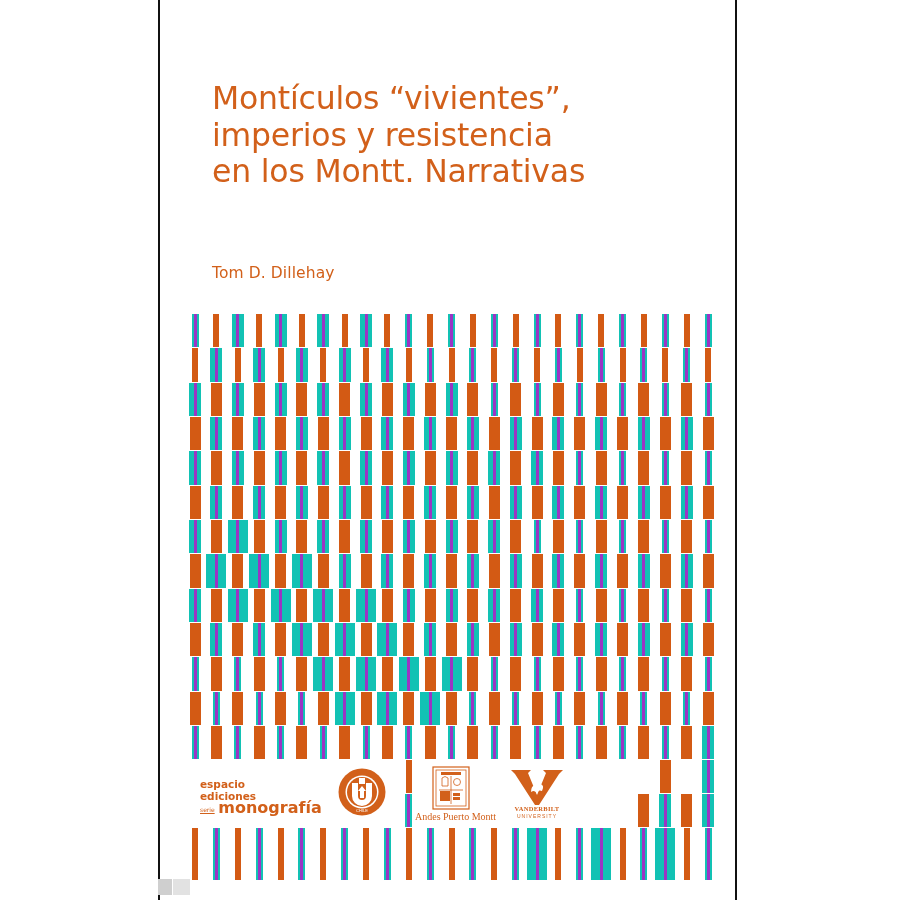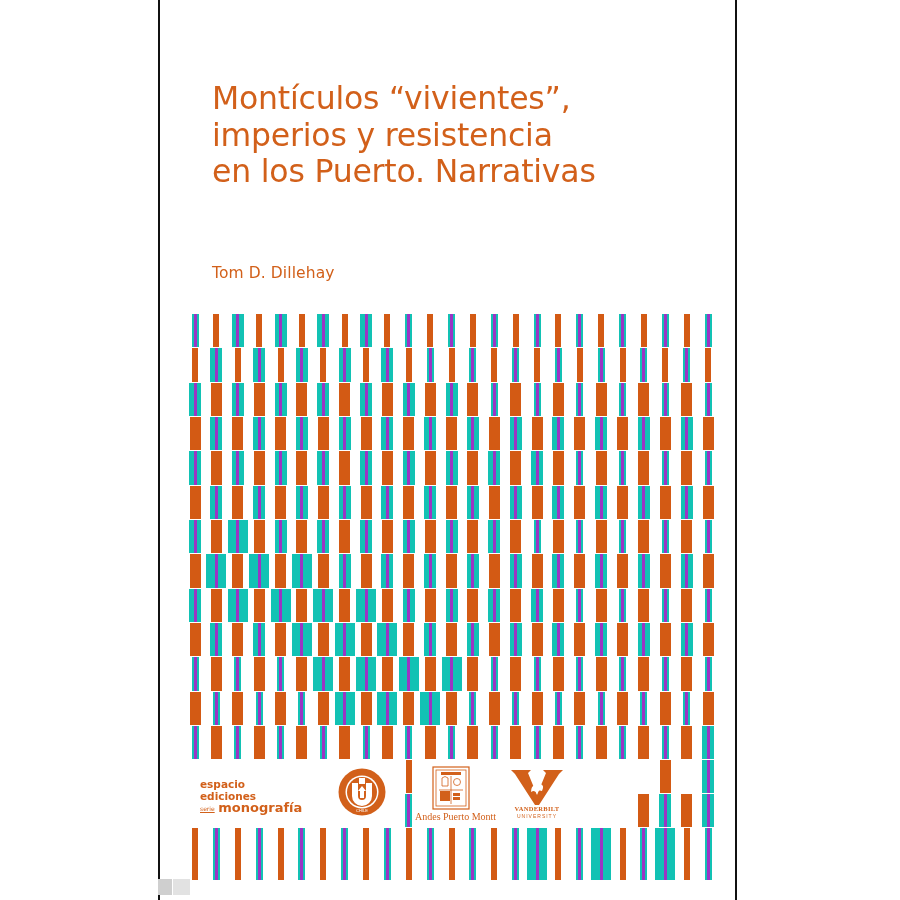--- a/index.html
+++ b/index.html
@@ -27,42 +27,42 @@
     content: ""; position: absolute; top: 0; bottom: 0; left: 50%; width: 3px; margin-left: -1.5px; background: #9B35C4;
   }
   .logo-band {
     position: absolute; left: 185px; top: 762px; width: 540px; height: 64px;
   }
   .qillqa {
     position: absolute; left: 200px; top: 778px; color: #D2601A;
     font-family: "DejaVu Sans", sans-serif; font-size: 10.5px; line-height: 12px; font-weight: bold;
   }
   .qillqa .serie { font-size: 6px; font-weight: normal; text-decoration: underline; vertical-align: 1px; }
-  .qillqa .mono { font-size: 13px; }
+  .qillqa .mono { font-size: 16px; }
   .ucn { position: absolute; left: 337px; top: 767px; width: 50px; height: 50px; }
   .ulagos { position: absolute; left: 419px; top: 766px; width: 64px; height: 60px; }
   .ulagos .caption { position: absolute; left: -4px; top: 45px; width: 76px; text-align: center;
     color: #D2601A; font-family: "Liberation Serif", serif; font-size: 10px; white-space: nowrap; }
   .vandy { position: absolute; left: 509px; top: 768px; width: 56px; height: 56px; }
   .vandy .name { position: absolute; left: -4px; top: 37px; width: 64px; text-align: center; color: #D2601A;
     font-family: "Liberation Serif", serif; font-size: 6.5px; font-weight: bold; letter-spacing: 0.3px; }
   .vandy .uni { position: absolute; left: -4px; top: 45px; width: 64px; text-align: center; color: #D2601A;
     font-family: "Liberation Sans", sans-serif; font-size: 5px; letter-spacing: 1px; }
   .swatch1 { position: absolute; left: 158px; top: 879px; width: 14px; height: 16px; background: #cfcfcf; }
   .swatch2 { position: absolute; left: 173px; top: 879px; width: 17px; height: 16px; background: #e2e2e2; }
 </style>
 </head>
 <body>
 
 <div class="cover"></div>
 
 <div class="title">
   <div>Montículos “vivientes”,</div>
   <div>imperios y resistencia</div>
-  <div>en los Puerto. Narrativas</div>
+  <div>en los Montt. Narrativas</div>
 </div>
 <div class="author">Tom D. Dillehay</div>
 
 <div class="pattern" id="pattern">
     <div class="cell teal" style="left: 191.5px; top: 314px; width: 7px; height: 33px;"></div>
     <div class="cell orange" style="left: 213.375px; top: 314px; width: 6px; height: 33px;"></div>
     <div class="cell teal" style="left: 231.75px; top: 314px; width: 12px; height: 33px;"></div>
     <div class="cell orange" style="left: 256.125px; top: 314px; width: 6px; height: 33px;"></div>
     <div class="cell teal" style="left: 274.5px; top: 314px; width: 12px; height: 33px;"></div>
     <div class="cell orange" style="left: 298.875px; top: 314px; width: 6px; height: 33px;"></div>

